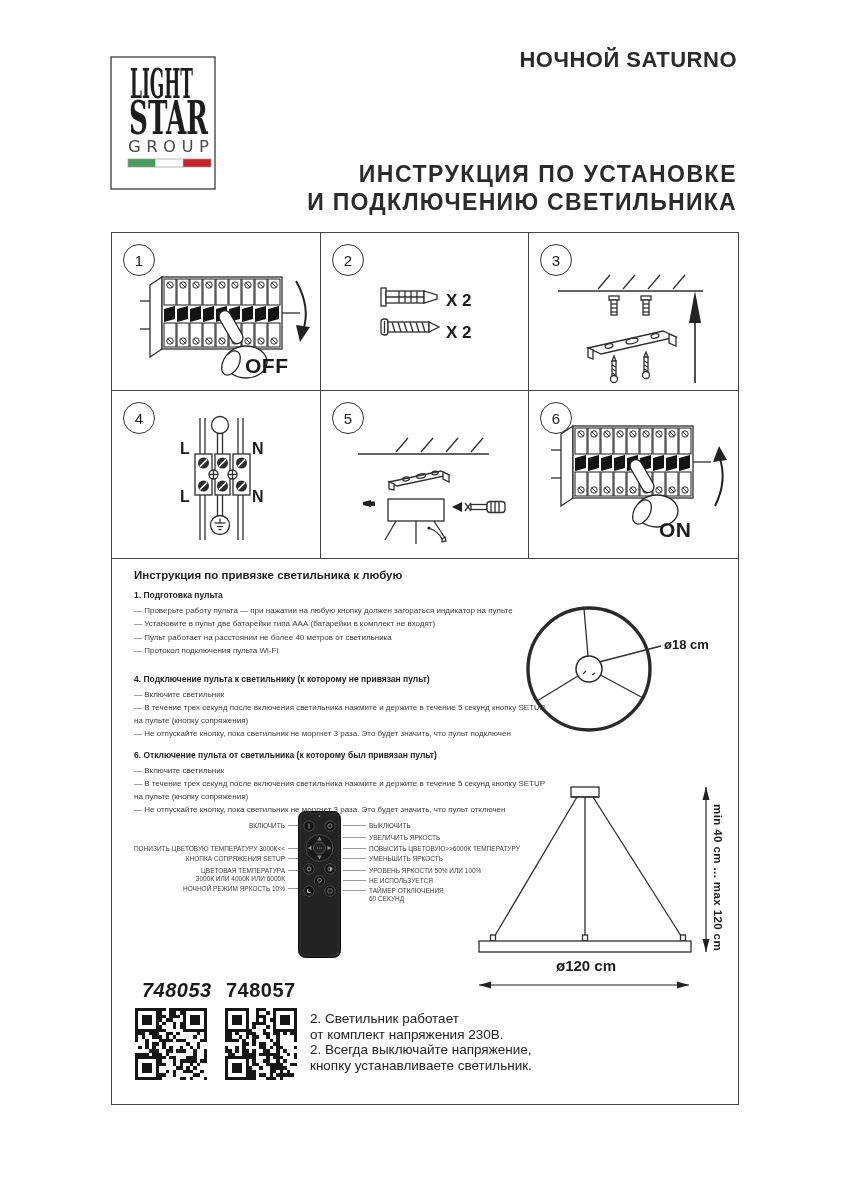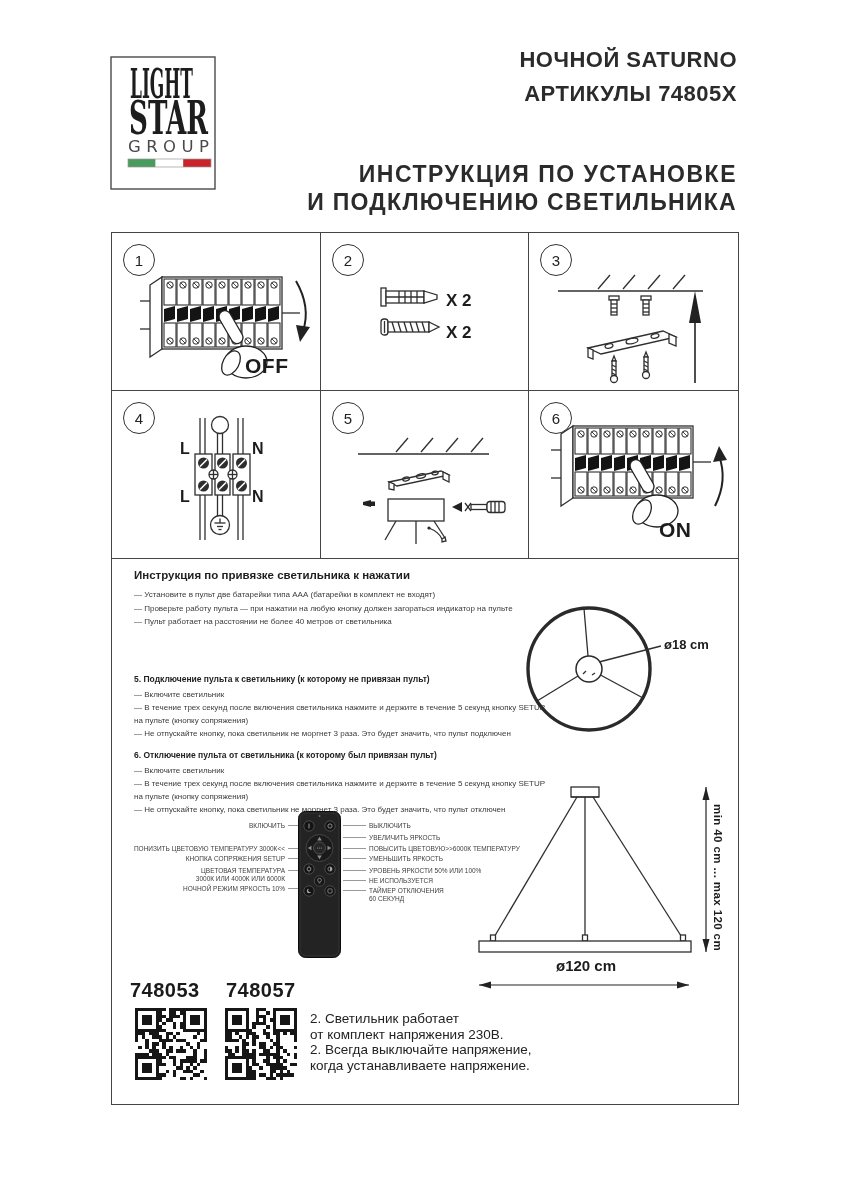--- a/index.html
+++ b/index.html
@@ -50,21 +50,20 @@
     <text x="18" y="96" font-family="DejaVu Sans, sans-serif" font-size="16.5" fill="#4a4a4a" textLength="81" lengthAdjust="spacing">GROUP</text>
     <g>
       <rect x="18" y="103" width="27.6" height="8" fill="#4a9b5e"></rect>
       <rect x="45.6" y="103" width="27.6" height="8" fill="#ffffff"></rect>
       <rect x="73.2" y="103" width="27.8" height="8" fill="#c9242b"></rect>
       <rect x="18" y="103" width="83" height="8" fill="none" stroke="#999" stroke-width="0.7"></rect>
     </g>
   </svg>
 
   <div class="hdr-line series">НОЧНОЙ SATURNO</div>
-  <div class="hdr-line articles">АРТИКУЛЫ 74805X</div>
   <div class="hdr-line titleB">И ПОДКЛЮЧЕНИЮ СВЕТИЛЬНИКА</div>
   <div class="hdr-line title1">ИНСТРУКЦИЯ ПО УСТАНОВКЕ</div>
 
   <div class="frame" style="left:111px;top:232px;width:626px;height:326px;">
     <div class="gline" style="left:208px;top:0;width:1.4px;height:100%;"></div>
     <div class="gline" style="left:416px;top:0;width:1.4px;height:100%;"></div>
     <div class="gline" style="left:0;top:157px;width:100%;height:1.4px;"></div>
 
     <div class="stepnum" style="left:11px;top:11px;">
         <span>1</span>
@@ -360,30 +359,32 @@
         <rect x="78" y="50" width="12" height="36" rx="6" transform="rotate(-30 84 54)"></rect>
         <ellipse cx="106" cy="101" rx="21" ry="16"></ellipse>
         <ellipse cx="91" cy="102" rx="8" ry="13" transform="rotate(28 91 102)"></ellipse>
       </g>
     </svg>
     <div class="bigtxt" style="left:547px;top:285px;">ON</div>
   </div>
 
   <div class="frame" style="left:111px;top:558px;width:626px;height:545px;">
 
-    <div class="pair-title">Инструкция по привязке светильника к нажатии</div>
+    <div class="pair-title">Инструкция по привязке светильника к любую</div>
 
     <div class="sect" style="top:30px;">
+      <h4>1. Подготовка пульта</h4>
+      <p>— Проверьте работу пульта — при нажатии на любую кнопку должен загораться индикатор на пульте</p>
       <p>— Установите в пульт две батарейки типа ААА (батарейки в комплект не входят)</p>
-      <p>— Проверьте работу пульта — при нажатии на любую кнопку должен загораться индикатор на пульте</p>
       <p>— Пульт работает на расстоянии не более 40 метров от светильника</p>
+      <p>— Протокол подключения пульта Wi-Fi</p>
     </div>
 
     <div class="sect" style="top:114px;">
-      <h4>5. Подключение пульта к светильнику (к которому не привязан пульт)</h4>
+      <h4>4. Подключение пульта к светильнику (к которому не привязан пульт)</h4>
       <p>— Включите светильник</p>
       <p>— В течение трех секунд после включения светильника нажмите и держите в течение 5 секунд кнопку SETUP на пульте (кнопку сопряжения)</p>
       <p>— Не отпускайте кнопку, пока светильник не моргнет 3 раза. Это будет значить, что пульт подключен</p>
     </div>
 
     <div class="sect" style="top:190px;">
       <h4>6. Отключение пульта от светильника (к которому был привязан пульт)</h4>
       <p>— Включите светильник</p>
       <p>— В течение трех секунд после включения светильника нажмите и держите в течение 5 секунд кнопку SETUP на пульте (кнопку сопряжения)</p>
       <p>— Не отпускайте кнопку, пока светильник не моргнет 3 раза. Это будет значить, что пульт отключен</p>
@@ -492,21 +493,21 @@
       </g>
       <g>
         <line x1="7" y1="201" x2="217" y2="201" stroke="#222" stroke-width="1.2"></line>
         <polygon points="7,201 19,197.5 19,204.5" fill="#222"></polygon>
         <polygon points="217,201 205,197.5 205,204.5" fill="#222"></polygon>
       </g>
     </svg>
     <div class="dim-v" style="left:600px;top:245px;height:165px;">min 40 cm ... max 120 cm</div>
     <div class="dim-h" style="left:414px;top:398px;width:120px;">ø120 cm</div>
 
-    <div class="qr-num" style="left:18px;top:420px;">748053</div>
+    <div class="qr-num" style="left:30px;top:420px;font-style:italic;">748053</div>
     <div class="qr-num" style="left:114px;top:420px;">748057</div>
     <div class="qr" style="left:23px;top:449px;">
         <i style="grid-row:1;grid-column:1"></i>
         <i style="grid-row:1;grid-column:2"></i>
         <i style="grid-row:1;grid-column:3"></i>
         <i style="grid-row:1;grid-column:4"></i>
         <i style="grid-row:1;grid-column:5"></i>
         <i style="grid-row:1;grid-column:6"></i>
         <i style="grid-row:1;grid-column:7"></i>
         <i style="grid-row:1;grid-column:8"></i>
@@ -975,17 +976,17 @@
         <i style="grid-row:21;grid-column:13"></i>
         <i style="grid-row:21;grid-column:14"></i>
         <i style="grid-row:21;grid-column:15"></i>
         <i style="grid-row:21;grid-column:17"></i>
       </div>
 
     <div class="notes" style="left:198px;top:452px;width:250px;">
       <div>2. Светильник работает</div>
       <div>от комплект напряжения 230В.</div>
       <div>2. Всегда выключайте напряжение,</div>
-      <div>когда устанавливаете напряжение.</div>
+      <div>кнопку устанавливаете светильник.</div>
     </div>
   </div>
 
 </div>
 
 </body></html>

